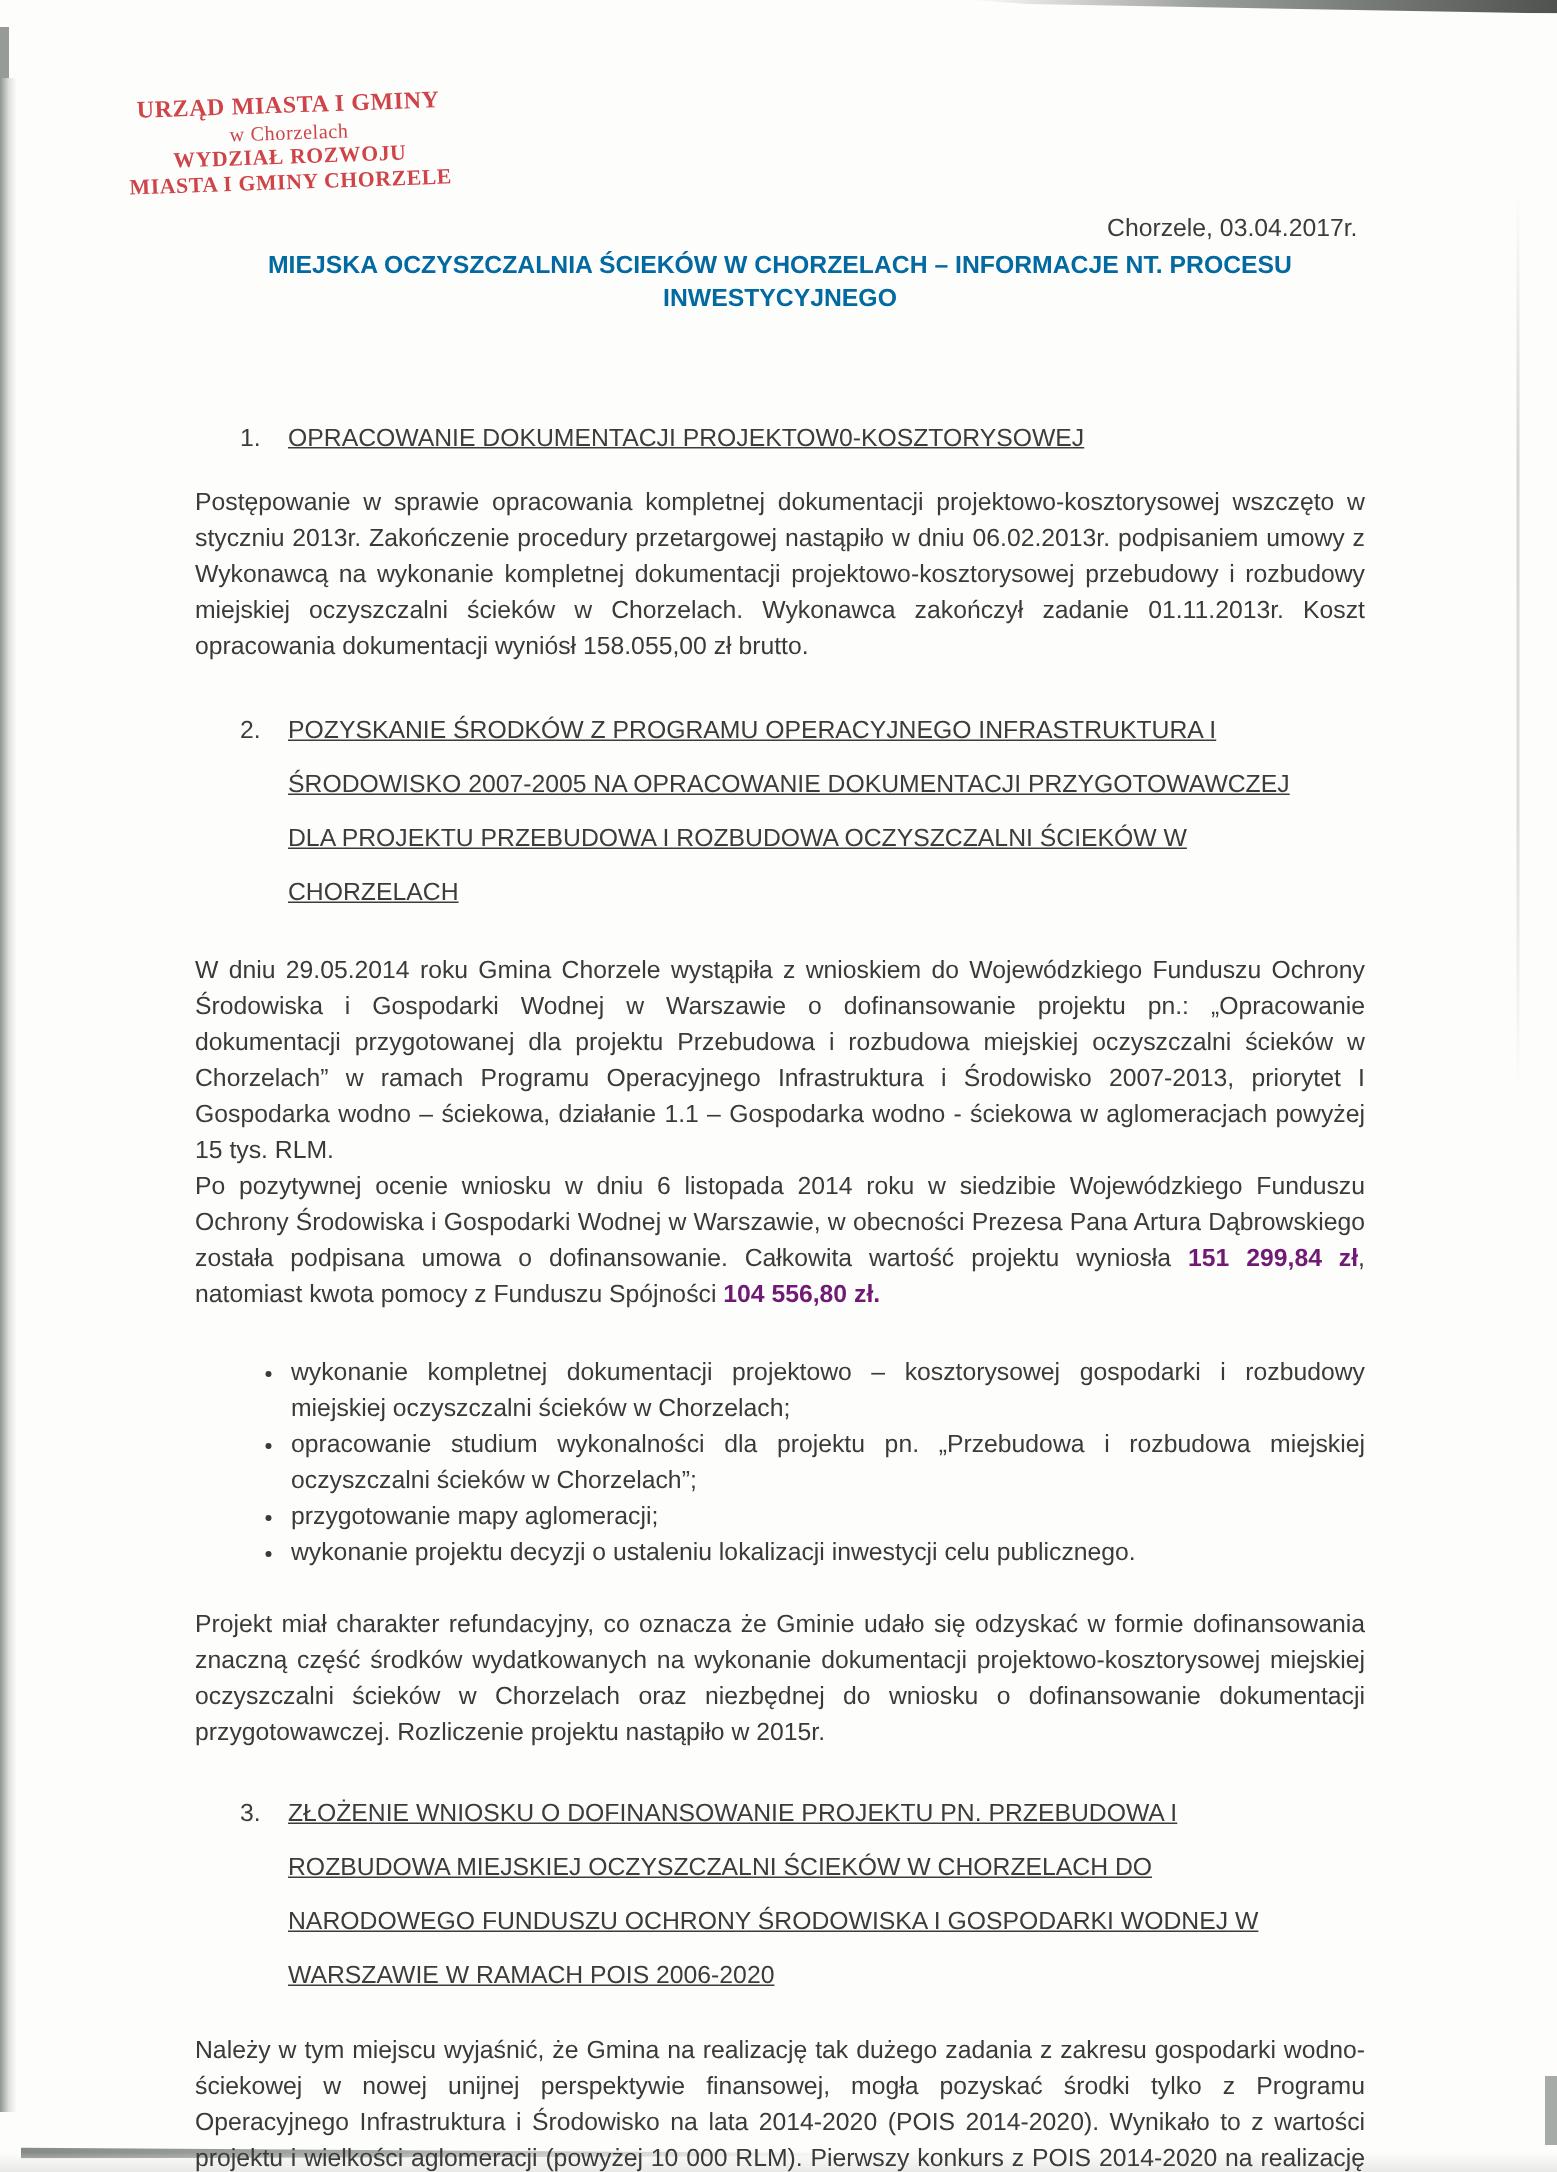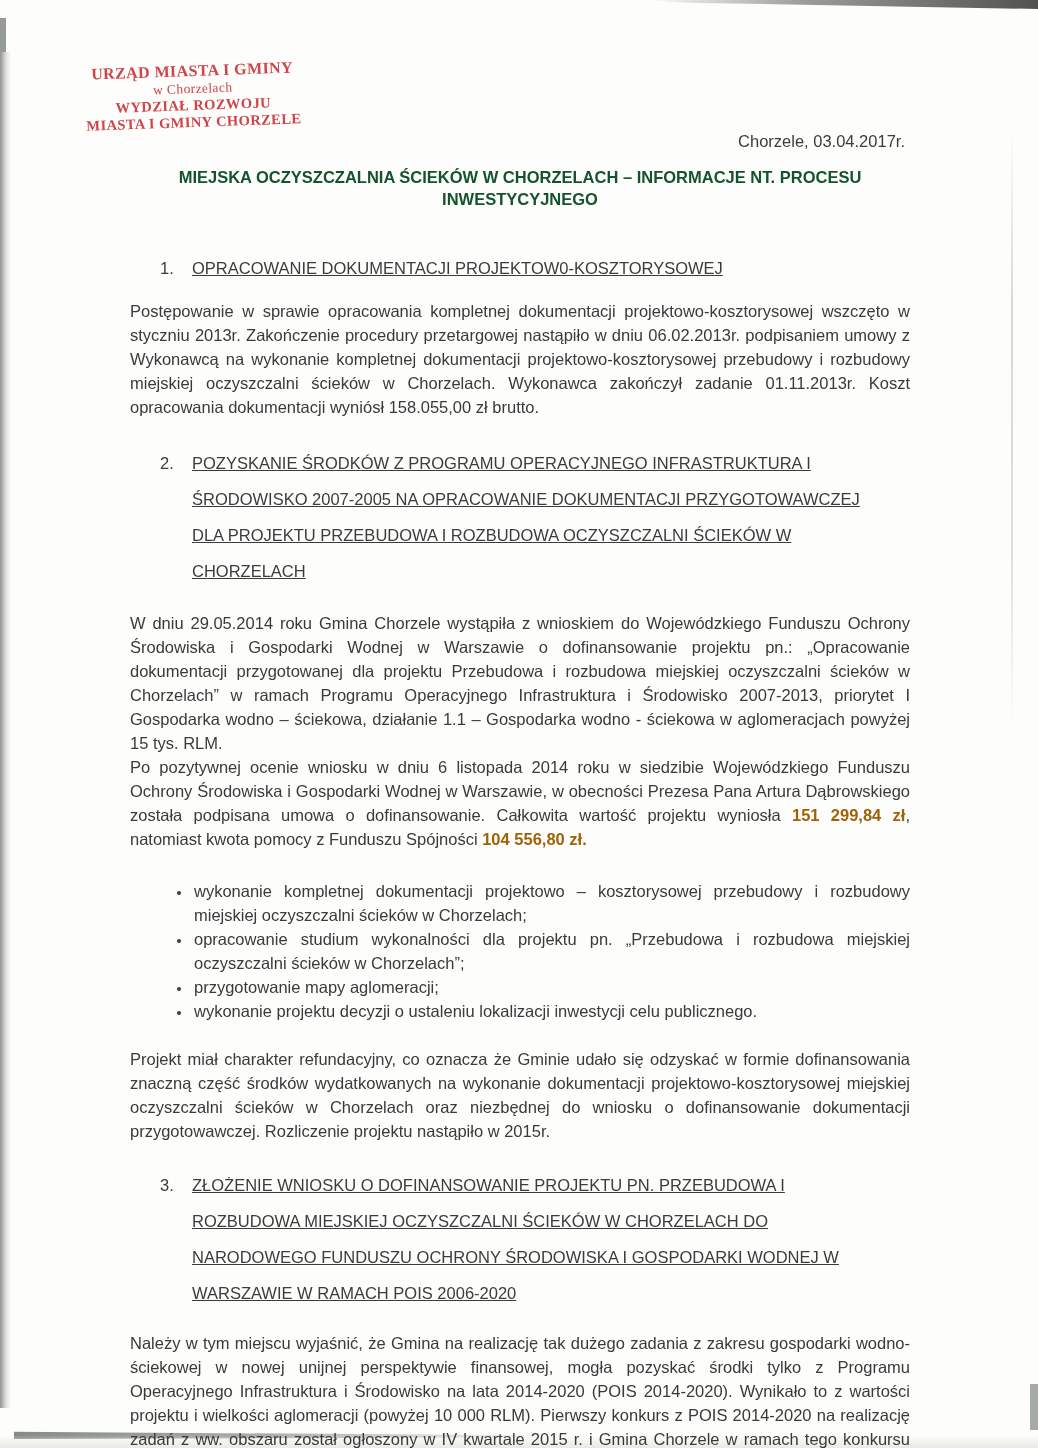--- a/index.html
+++ b/index.html
@@ -54,48 +54,48 @@
     font-family: "Liberation Serif", "DejaVu Serif", serif;
     transform: rotate(-2deg);
     letter-spacing: 0.4px;
   }
   .stamp .l1 { font-size: 16px; font-weight: 700; line-height: 18px; }
   .stamp .l2 { font-size: 13.5px; line-height: 17px; }
   .stamp .l3 { font-size: 14.5px; font-weight: 700; line-height: 17px; }
   .stamp .l4 { font-size: 14.5px; font-weight: 700; line-height: 17px; }
 
   .doc-date {
-    position: absolute; top: 132px; right: 133px;
+    position: absolute; top: 143px; right: 133px;
     font-size: 16.5px; color: #3c3c3c;
   }
 
   
   .content {
     position: absolute; left: 0; top: 0; width: 100%;
     padding: 166px 128px 0 130px;
     box-sizing: border-box;
   }
   .doc-title {
-    margin: 0 0 40px 0;
-    font-size: 16.5px; font-weight: 700; color: #14532d;
+    margin: 0 0 64px 0;
+    font-size: 16.5px; font-weight: 700; color: #0369a1;
     text-align: center; line-height: 22px;
   }
   .sec-heading {
     display: flex; gap: 0;
     padding-left: 30px;
     margin: 0 0 13px 0;
     font-size: 16.5px; line-height: 36px; color: #3c3c3c;
   }
   .sec-heading .num { width: 32px; flex: 0 0 32px; }
   .sec-heading .txt { max-width: 700px; text-decoration: underline; }
   p.body {
     margin: 0; font-size: 16.5px; line-height: 24px;
     text-align: justify; color: #3a3a3a;
   }
-  p.body strong { color: #a16207; margin-top: 20px; }
+  p.body strong { color: #701a75; margin-top: 20px; }
   .mb26 { margin-bottom: 26px !important; }
   .mb22 { margin-bottom: 22px !important; }
   .mb24 { margin-bottom: 24px !important; }
   .mb20 { margin-bottom: 20px !important; }
   .sp28 { height: 28px; }
   ul.bullets {
     margin: 0 0 24px 0; padding: 0 0 0 62px;
     list-style: disc outside;
   }
   ul.bullets li {
@@ -139,21 +139,21 @@
     <div class="sec-heading mb22">
       <span class="num">2.</span>
       <span class="txt">POZYSKANIE ŚRODKÓW Z PROGRAMU OPERACYJNEGO INFRASTRUKTURA I ŚRODOWISKO 2007-2005 NA OPRACOWANIE DOKUMENTACJI PRZYGOTOWAWCZEJ DLA PROJEKTU PRZEBUDOWA I ROZBUDOWA OCZYSZCZALNI ŚCIEKÓW W CHORZELACH</span>
     </div>
     <p class="body">W dniu 29.05.2014 roku Gmina Chorzele wystąpiła z wnioskiem do Wojewódzkiego Funduszu Ochrony Środowiska i Gospodarki Wodnej w Warszawie o dofinansowanie projektu pn.: „Opracowanie dokumentacji przygotowanej dla projektu Przebudowa i rozbudowa miejskiej oczyszczalni ścieków w Chorzelach” w ramach Programu Operacyjnego Infrastruktura i Środowisko 2007-2013, priorytet I Gospodarka wodno – ściekowa, działanie 1.1 – Gospodarka wodno - ściekowa w aglomeracjach powyżej 15 tys. RLM.</p>
     <p class="body"><span>Po pozytywnej ocenie wniosku w dniu 6 listopada 2014 roku w siedzibie Wojewódzkiego Funduszu Ochrony Środowiska i Gospodarki Wodnej w Warszawie, w obecności Prezesa Pana Artura Dąbrowskiego została podpisana umowa o dofinansowanie. Całkowita wartość projektu wyniosła </span><strong>151 299,84 zł</strong><span>, natomiast kwota pomocy z Funduszu Spójności </span><strong>104 556,80 zł.</strong></p>
 
     <div class="sp28"></div>
 
     <ul class="bullets">
-      <li>wykonanie kompletnej dokumentacji projektowo – kosztorysowej przebudowy i rozbudowy miejskiej oczyszczalni ścieków w Chorzelach;</li>
+      <li>wykonanie kompletnej dokumentacji projektowo – kosztorysowej gospodarki i rozbudowy miejskiej oczyszczalni ścieków w Chorzelach;</li>
       <li>opracowanie studium wykonalności dla projektu pn. „Przebudowa i rozbudowa miejskiej oczyszczalni ścieków w Chorzelach”;</li>
       <li>przygotowanie mapy aglomeracji;</li>
       <li>wykonanie projektu decyzji o ustaleniu lokalizacji inwestycji celu publicznego.</li>
     </ul>
 
     <p class="body mb24">Projekt miał charakter refundacyjny, co oznacza że Gminie udało się odzyskać w formie dofinansowania znaczną część środków wydatkowanych na wykonanie dokumentacji projektowo-kosztorysowej miejskiej oczyszczalni ścieków w Chorzelach oraz niezbędnej do wniosku o dofinansowanie dokumentacji przygotowawczej. Rozliczenie projektu nastąpiło w 2015r.</p>
 
     <div class="sec-heading mb20">
       <span class="num">3.</span>
       <span class="txt">ZŁOŻENIE WNIOSKU O DOFINANSOWANIE PROJEKTU PN. PRZEBUDOWA I ROZBUDOWA MIEJSKIEJ OCZYSZCZALNI ŚCIEKÓW W CHORZELACH DO NARODOWEGO FUNDUSZU OCHRONY ŚRODOWISKA I GOSPODARKI WODNEJ W WARSZAWIE W RAMACH POIS 2006-2020</span>

